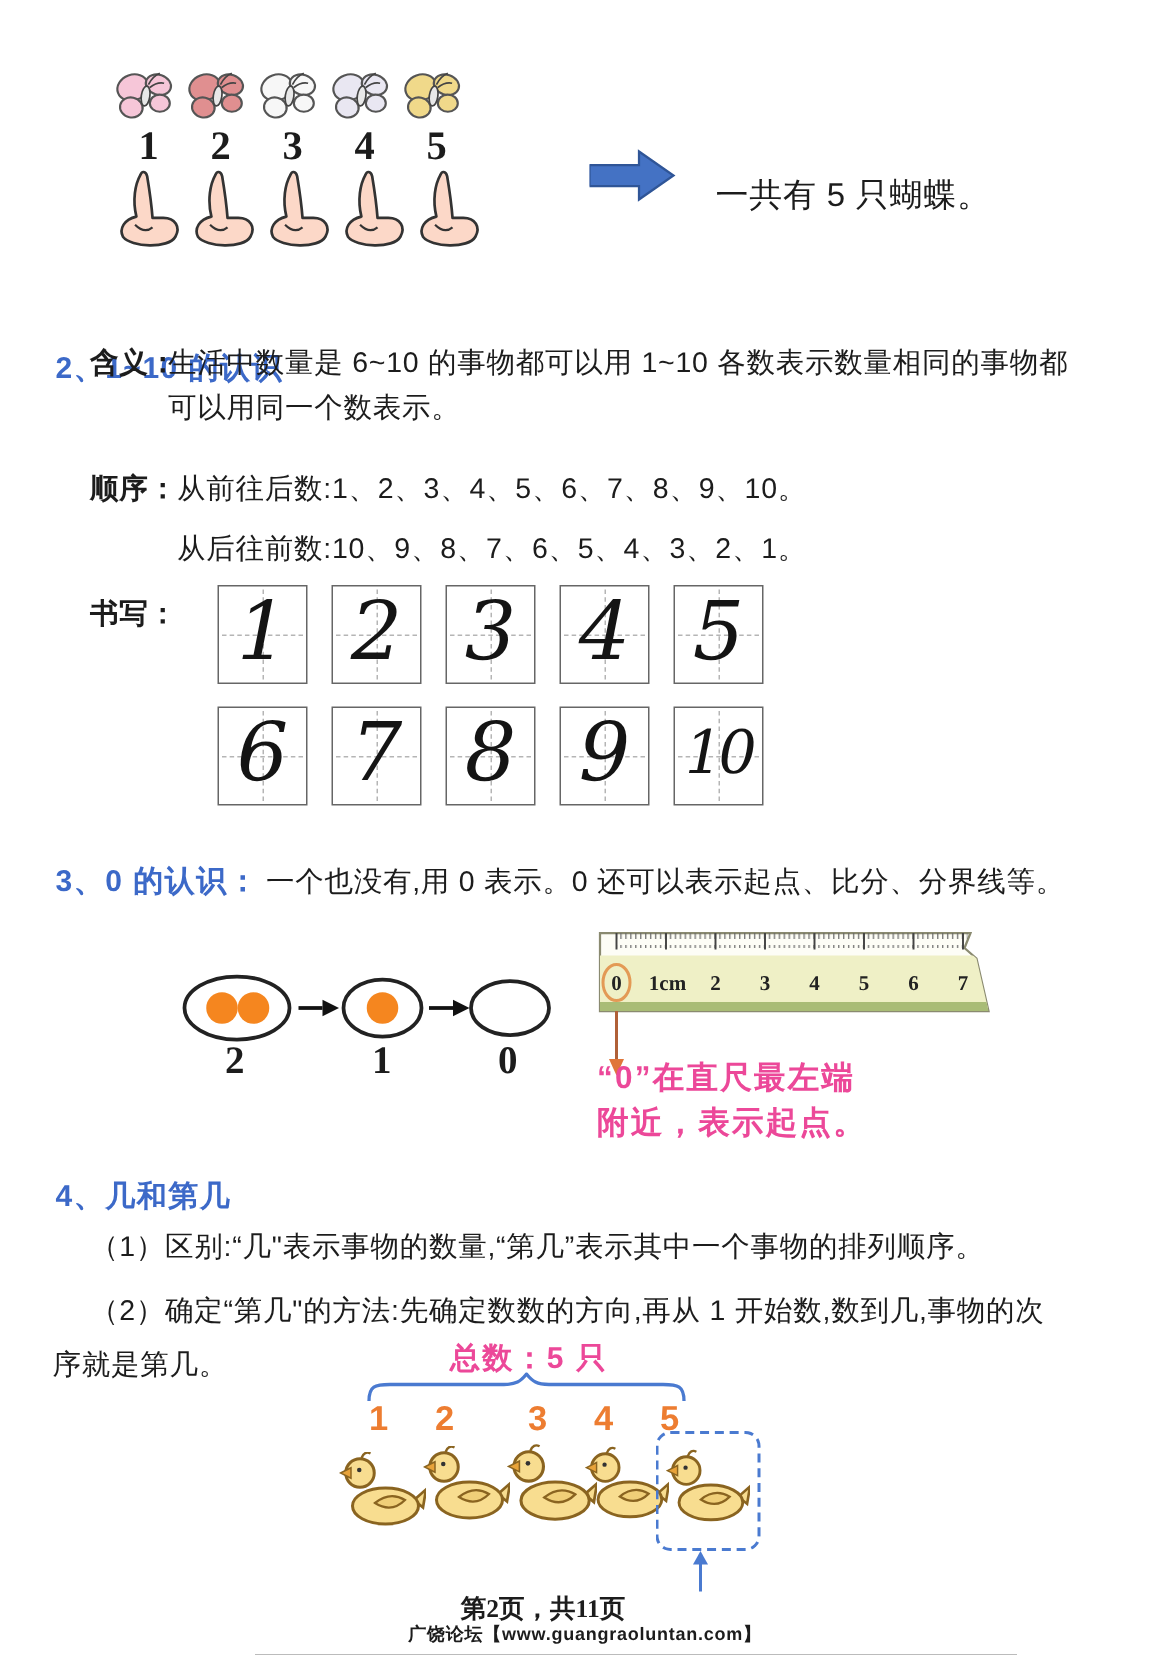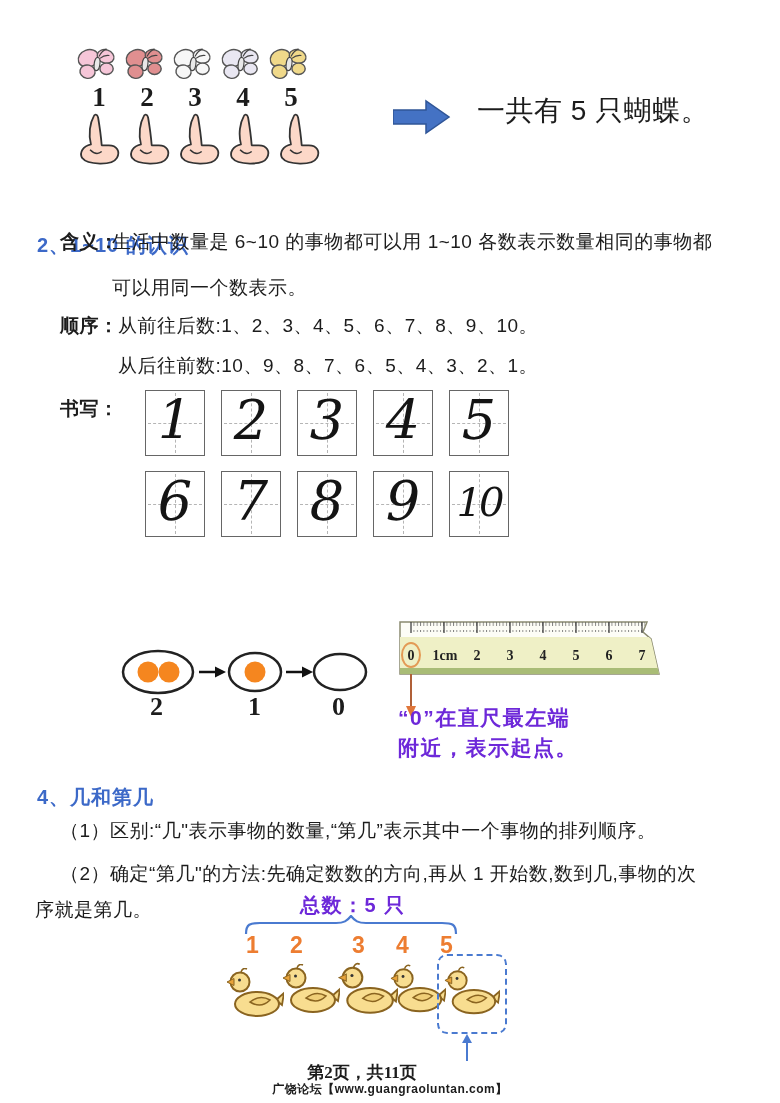--- a/index.html
+++ b/index.html
@@ -20,21 +20,21 @@
   .tian{position:relative;width:58px;height:64px;border:1.6px solid #666;background:#fff;}
   .tian:before{content:"";position:absolute;left:2px;right:2px;top:50%;border-top:1.5px dashed #b5b5b5;}
   .tian:after{content:"";position:absolute;top:2px;bottom:2px;left:50%;border-left:1.5px dashed #b5b5b5;}
   .tian .digit{position:absolute;inset:0;display:flex;align-items:center;justify-content:center;
         font-family:"DejaVu Serif",serif;font-style:italic;font-size:54px;line-height:1;
         color:#141414;z-index:2;transform:translateY(-2px);}
   .tian .digit.wide{letter-spacing:-3px;font-size:40px;}
   
   .oval-label{font-family:"Liberation Serif",serif;font-size:26px;font-weight:bold;}
   
-  .ann{font-size:21px;color:#6d28d9;letter-spacing:1.5px;white-space:nowrap;font-weight:bold;}
+  .ann{font-size:21px;color:#ec4899;letter-spacing:1.5px;white-space:nowrap;font-weight:bold;}
   .duck-num{font-size:23px;color:#ed7d31;font-weight:bold;}
   .dashed-box{border:2px dashed #4a7ad0;border-radius:10px;}
   .footer1{width:724px;text-align:center;font-family:"Liberation Serif",serif;
         font-size:17px;font-weight:600;}
   .footer2{width:780px;text-align:center;font-size:12px;font-weight:bold;letter-spacing:0.5px;}
 </style>
 </head>
 <body>
 
 <svg width="0" height="0" style="position:absolute">
@@ -108,27 +108,27 @@
       <svg width="48" height="52">
           <use href="#hand"></use>
         </svg>
     </div>
   </div>
 
   <svg class="abs" style="left:393px;top:99px;" width="58" height="36">
     <polygon points="0,11 33,11 33,2 56,18 33,34 33,25 0,25" fill="#4472c4" stroke="#2f5597" stroke-width="1.5"></polygon>
   </svg>
 
-  <div class="abs body-text" style="left:477px;top:92px;font-size:28px;">一共有 5 只蝴蝶。</div>
+  <div class="abs body-text" style="left:477px;top:115px;font-size:22px;">一共有 5 只蝴蝶。</div>
 
   <div class="abs blue-head" style="left:37px;top:196px;margin-top:36px;">2、1~10 的认识</div>
 
   <div class="abs body-text bold" style="left:60px;top:229px;">含义：</div>
   <div class="abs body-text" style="left:112px;top:229px;">生活中数量是 6~10 的事物都可以用 1~10 各数表示数量相同的事物都</div>
-  <div class="abs body-text" style="left:112px;top:275px;text-align:center;">可以用同一个数表示。</div>
+  <div class="abs body-text" style="left:112px;top:259px;text-align:center;">可以用同一个数表示。</div>
 
   <div class="abs body-text bold" style="left:60px;top:313px;text-align:right;">顺序：</div>
   <div class="abs body-text" style="left:118px;top:313px;">从前往后数:1、2、3、4、5、6、7、8、9、10。</div>
   <div class="abs body-text" style="left:118px;top:353px;">从后往前数:10、9、8、7、6、5、4、3、2、1。</div>
 
   <div class="abs body-text bold" style="left:60px;top:396px;">书写：</div>
 
   <div class="abs grid-row" style="left:145px;top:390px;">
     <div class="tian">
         <span class="digit">1</span>
@@ -157,20 +157,24 @@
         <span class="digit">8</span>
       </div>
     <div class="tian">
         <span class="digit">9</span>
       </div>
     <div class="tian">
         <span class="digit wide">10</span>
       </div>
   </div>
 
+  <div class="abs" style="left:37px;top:574px;white-space:nowrap;">
+    <span class="blue-head">3、0 的认识：</span>
+    <span class="body-text">一个也没有,用 0 表示。0 还可以表示起点、比分、分界线等。</span>
+  </div>
 
   <svg class="abs" style="left:112px;top:644px;" width="256" height="56">
     <ellipse cx="46" cy="28" rx="35" ry="21" fill="#fff" stroke="#222" stroke-width="2.5"></ellipse>
     <circle cx="36" cy="28" r="10.5" fill="#f5861f"></circle>
     <circle cx="57" cy="28" r="10.5" fill="#f5861f"></circle>
     <line x1="87" y1="28" x2="103" y2="28" stroke="#111" stroke-width="2.5"></line>
     <polygon points="103,22.5 114,28 103,33.5" fill="#111"></polygon>
     <ellipse cx="143" cy="28" rx="26" ry="19" fill="#fff" stroke="#222" stroke-width="2.5"></ellipse>
     <circle cx="143" cy="28" r="10.5" fill="#f5861f"></circle>
     <line x1="174" y1="28" x2="190" y2="28" stroke="#111" stroke-width="2.5"></line>

